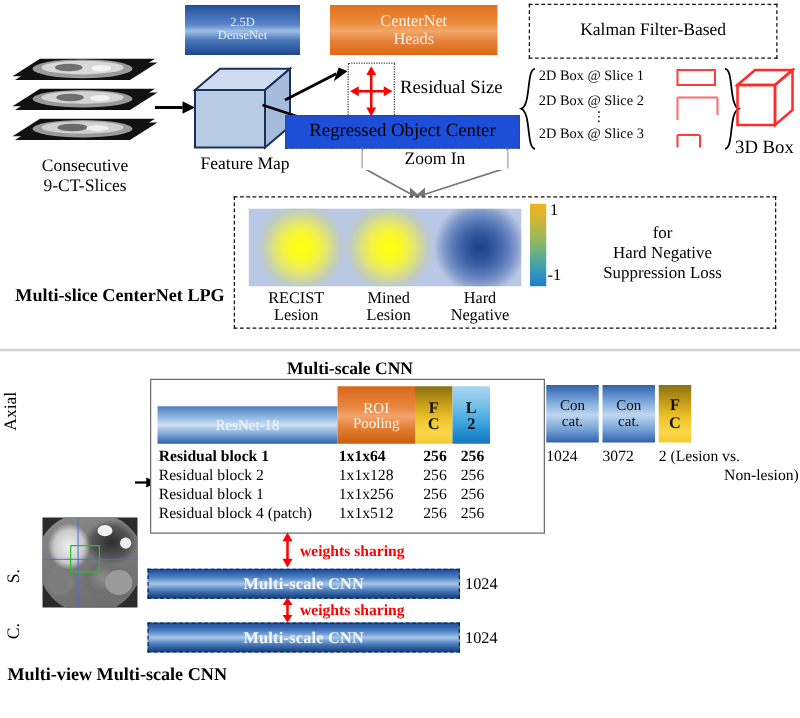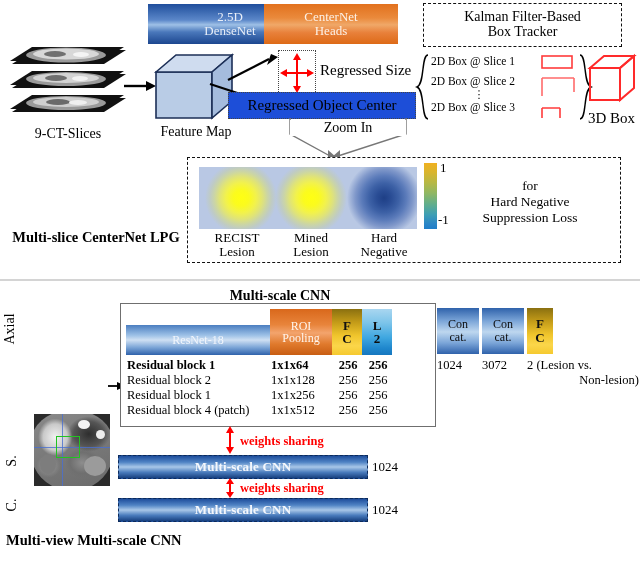--- a/index.html
+++ b/index.html
@@ -6,21 +6,21 @@
   body{width:640px;height:574px;position:relative;overflow:hidden;
        font-family:"Liberation Serif",serif;color:#000;}
   .abs{position:absolute;}
   .ctr{text-align:center;}
 
   
   .gbox{display:flex;align-items:center;justify-content:center;
         text-align:center;line-height:1.05;}
 
   .densenet{background:linear-gradient(to bottom,#1f4e9c 0%,#5b87c9 40%,#9ec0e6 52%,#4a78bb 70%,#1c468f 100%);
-            color:#e8eef8;font-size:13px;padding-left:36px;}
+            color:#e8eef8;font-size:10px;}
   .centernet{background:linear-gradient(to bottom,#e2711d 0%,#ea8a3c 35%,#f0a868 52%,#e8803a 72%,#dd6a17 100%);
             color:#fdf1e6;font-size:13px;}
   .dashbox{border:1.6px dashed #111;background:#fff;font-size:14px;color:#000;}
   .dotbox{border:1.6px dotted #444;background:#fff;}
   svg{display:block;overflow:visible;}
 
   
   .hm{background:#b9c8e4;position:relative;overflow:hidden;}
   .blob{position:absolute;border-radius:50%;}
   .blob.pos{background:radial-gradient(circle closest-side,
@@ -81,21 +81,20 @@
 <div class="abs gbox centernet" style="left:264px;top:4px;width:134px;height:40px;">
   <div>
     <div>CenterNet</div>
     <div>Heads</div>
   </div>
 </div>
 
 <div class="abs gbox dashbox" style="left:423px;top:3px;width:197px;height:42px;">
   <div>
     <div>Kalman Filter-Based</div>
-    <div>Box Tracker</div>
   </div>
 </div>
 
 <div class="abs" style="left:8px;top:44px;width:122px;height:80px;">
   <svg width="122" height="80" viewBox="0 0 122 80">
     <g>
 
       <g transform="translate(0,50)">
         <polygon points="4,18 26,4 118,4 96,18" fill="#111"></polygon>
         <polygon points="2,15 24,1 116,1 94,15" fill="#111"></polygon>
@@ -119,20 +118,21 @@
         <polygon points="2,15 24,1 116,1 94,15" fill="#111"></polygon>
         <ellipse cx="58" cy="9" rx="40" ry="7.5" fill="#9a9a9a"></ellipse>
         <ellipse cx="58" cy="8" rx="33" ry="5.5" fill="#d8d8d8"></ellipse>
         <ellipse cx="47" cy="8" rx="11" ry="3" fill="#707070"></ellipse>
         <ellipse cx="73" cy="8.5" rx="8" ry="2.6" fill="#f4f4f4"></ellipse>
       </g>
     </g>
   </svg>
 </div>
 <div class="abs ctr" style="left:6px;top:126px;width:124px;font-size:14px;line-height:1.12;">
+  <div>Consecutive</div>
   <div>9-CT-Slices</div>
 </div>
 
 <div class="abs" style="left:124px;top:79px;">
   <svg width="32" height="14" viewBox="0 0 32 14">
     <line x1="0" y1="7" x2="22" y2="7" stroke="#000" stroke-width="2.4"></line>
     <polygon points="22,2 32,7 22,12" fill="#000"></polygon>
   </svg>
 </div>
 
@@ -161,21 +161,21 @@
 <div class="abs dotbox" style="left:278px;top:50px;width:36px;height:44px;">
   <svg width="36" height="44" viewBox="0 0 36 44">
     <line x1="18" y1="7" x2="18" y2="37" stroke="#ff0000" stroke-width="2"></line>
     <polygon points="18,2 14,9 22,9" fill="#ff0000"></polygon>
     <polygon points="18,42 14,35 22,35" fill="#ff0000"></polygon>
     <line x1="5" y1="22" x2="31" y2="22" stroke="#ff0000" stroke-width="2"></line>
     <polygon points="1,22 8,18 8,26" fill="#ff0000"></polygon>
     <polygon points="35,22 28,18 28,26" fill="#ff0000"></polygon>
   </svg>
 </div>
-<div class="abs" style="left:320px;top:62px;font-size:15px;">Regressed Size</div>
+<div class="abs" style="left:320px;top:62px;font-size:15px;">Residual Size</div>
 
 <div class="abs gbox" style="left:228px;top:92px;width:186px;height:25px;border:1.5px dotted #444;background:#1d4ed8;">
   <span style="font-size:15px;">Regressed Object Center</span>
 </div>
 
 <div class="abs" style="left:278px;top:118px;width:140px;height:40px;">
   <svg width="140" height="40" viewBox="0 0 140 40">
     <path d="M12,0 L12,16 L52,38" fill="none" stroke="#777" stroke-width="1.4"></path>
     <path d="M128,0 L128,16 L60,38" fill="none" stroke="#777" stroke-width="1.4"></path>
     <polygon points="50,32 58,39 50,40" fill="#777"></polygon>

